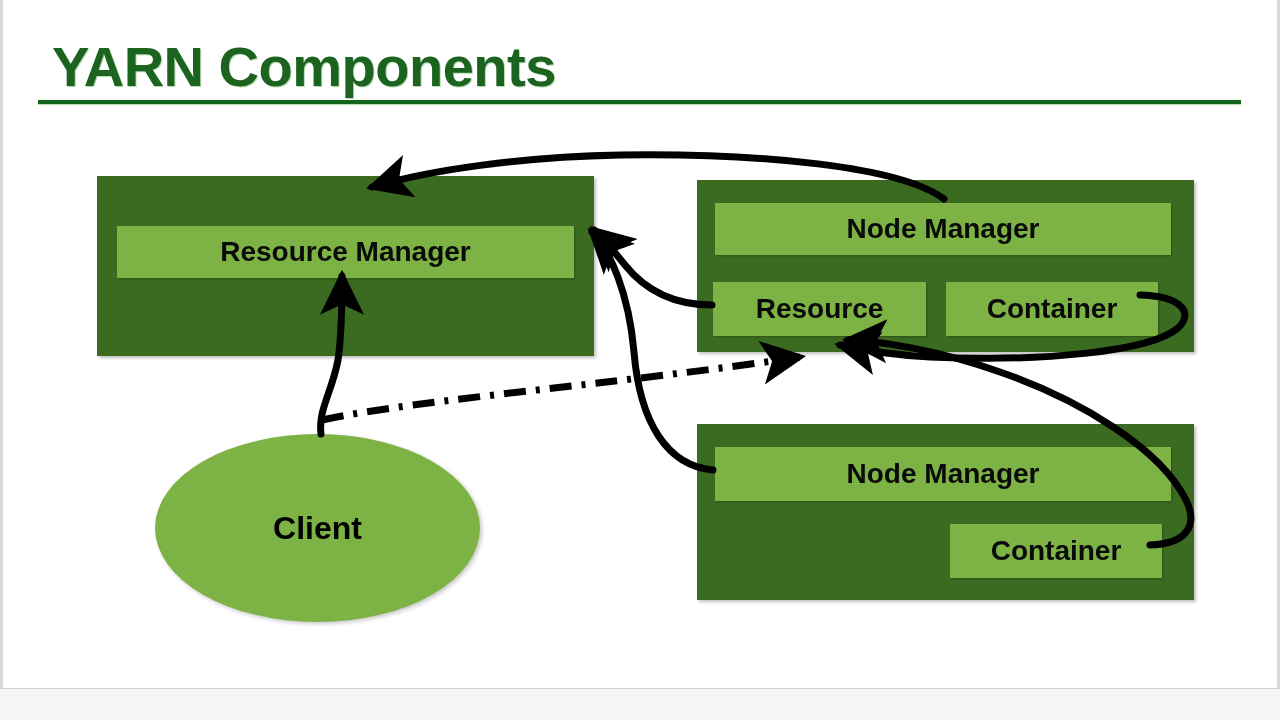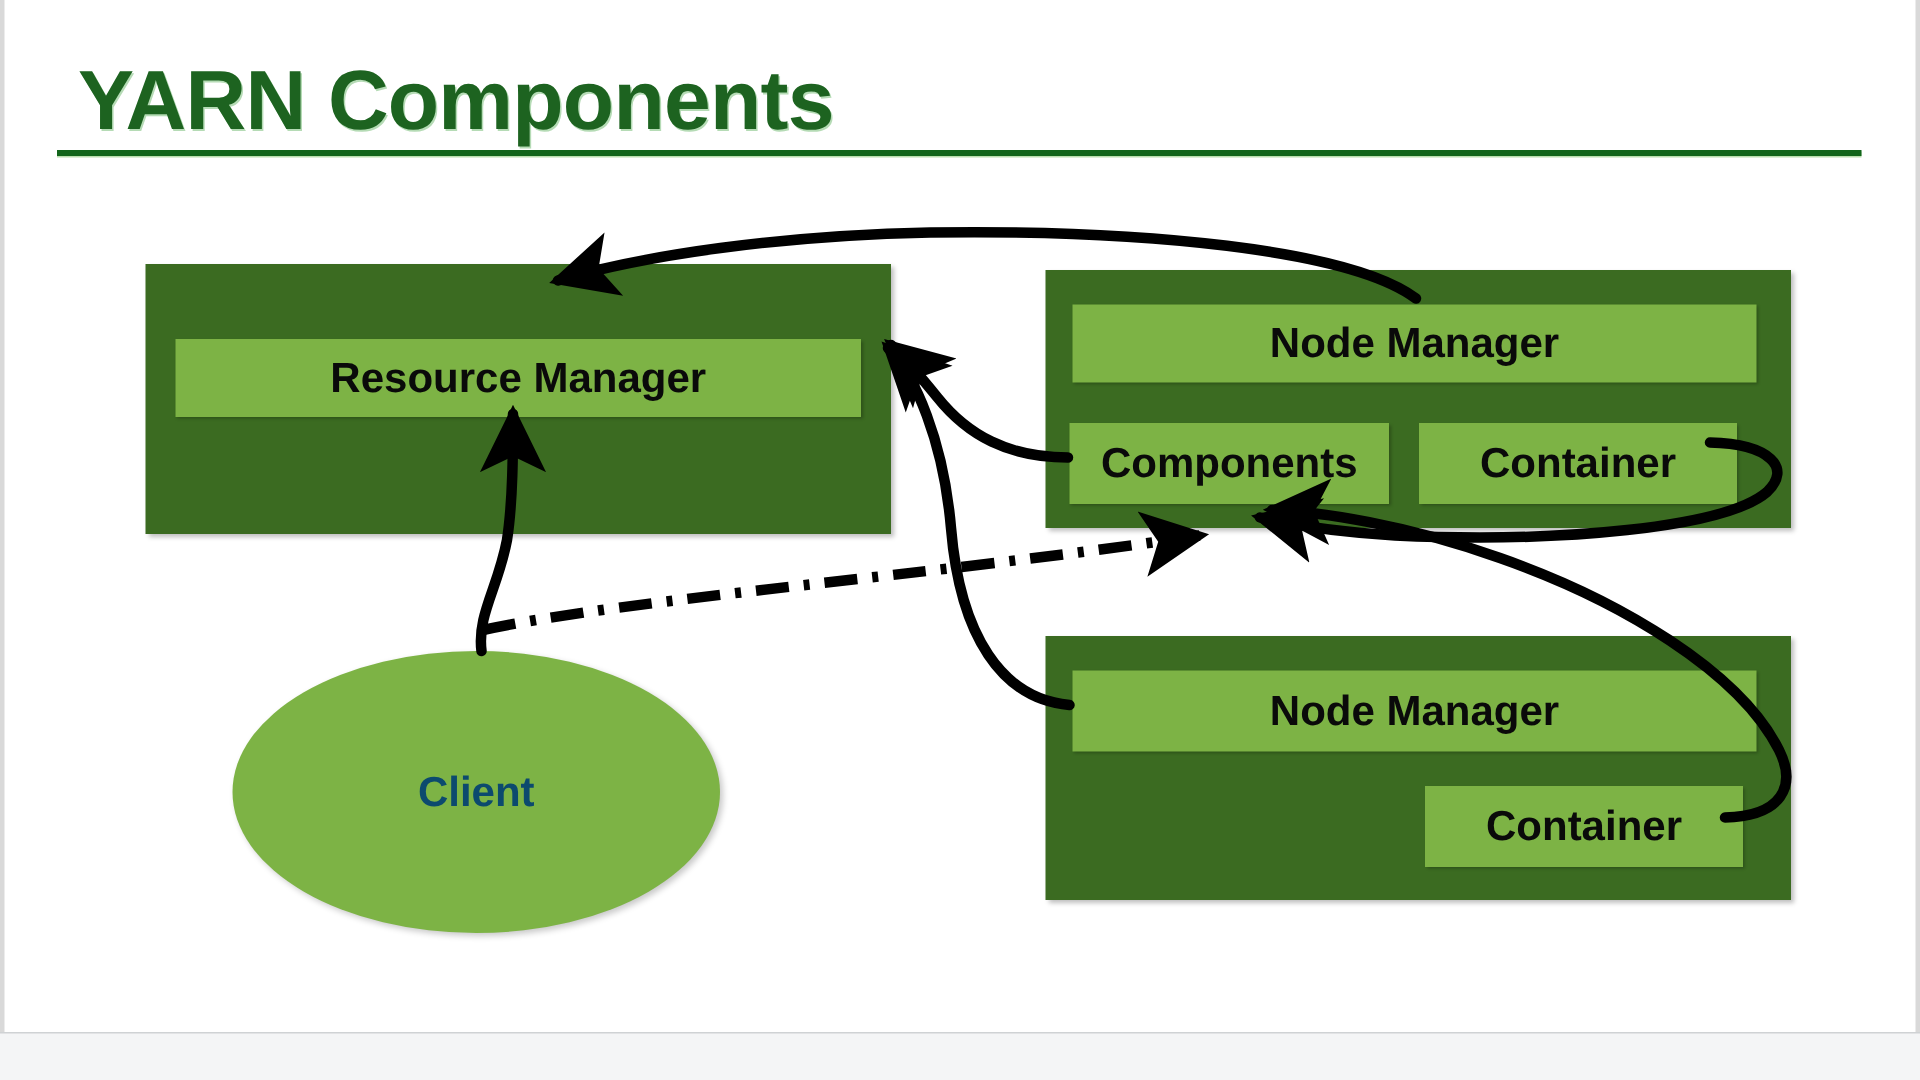--- a/index.html
+++ b/index.html
@@ -70,22 +70,22 @@
     display: flex;
     align-items: center;
     justify-content: center;
     white-space: nowrap;
     box-shadow: 1px 1px 2px rgba(0,0,0,0.25);
   }
   .ellipse {
     position: absolute;
     background: #7db345;
     border-radius: 50%;
-    color: #0c4a6e;
-    font-size: 28px;
+    color: #000000;
+    font-size: 32px;
     font-weight: bold;
     display: flex;
     align-items: center;
     justify-content: center;
     box-shadow: 2px 2px 4px rgba(0,0,0,0.22);
   }
 
   
   #rm-box        { left: 97px;  top: 176px; width: 497px;  height: 180px; }
   #rm-label      { left: 117px; top: 201px; width: 457px;  height: 52px; margin-top: 25px; }
@@ -131,21 +131,21 @@
   <div class="edge-right"></div>
 
   <div id="title">YARN Components</div>
   <div id="title-rule"></div>
 
   <div class="outer-box" id="rm-box"></div>
   <div class="label-bar" id="rm-label">Resource Manager</div>
 
   <div class="outer-box" id="nm1-box"></div>
   <div class="label-bar" id="nm1-label">Node Manager</div>
-  <div class="label-bar" id="appmaster">Components</div>
+  <div class="label-bar" id="appmaster">Resource</div>
   <div class="label-bar" id="container1">Container</div>
 
   <div class="outer-box" id="nm2-box"></div>
   <div class="label-bar" id="nm2-label">Node Manager</div>
   <div class="label-bar" id="container2">Container</div>
 
   <div class="ellipse" id="client">Client</div>
 
   <svg id="arrows" viewBox="0 0 1280 720">
     <defs>

